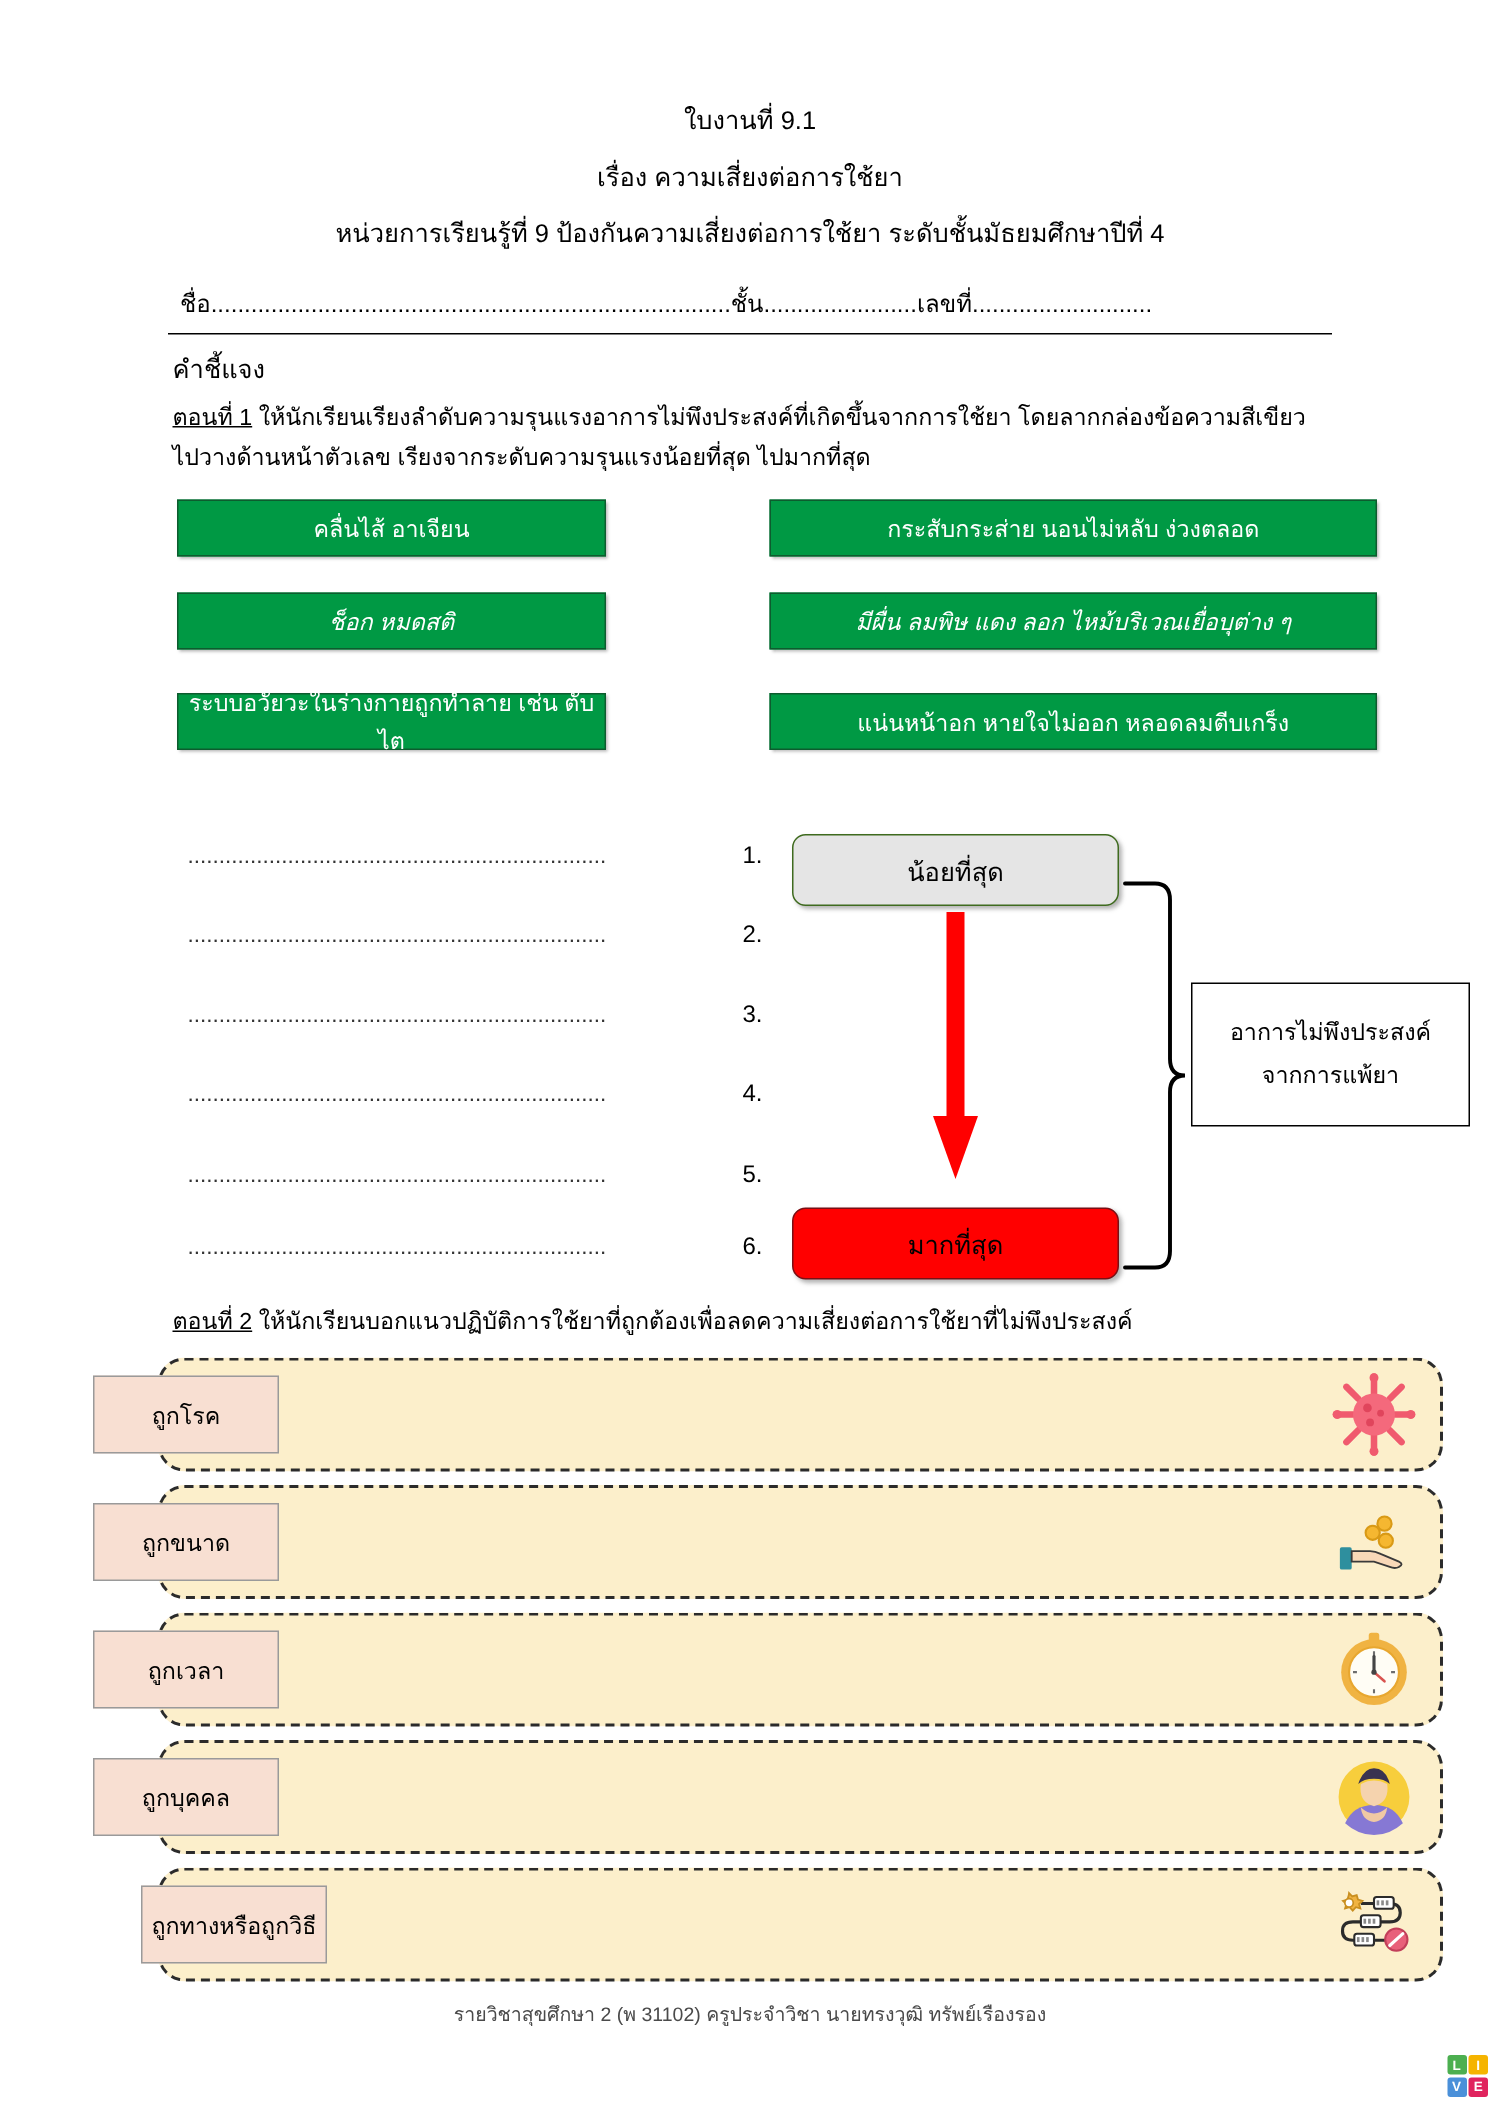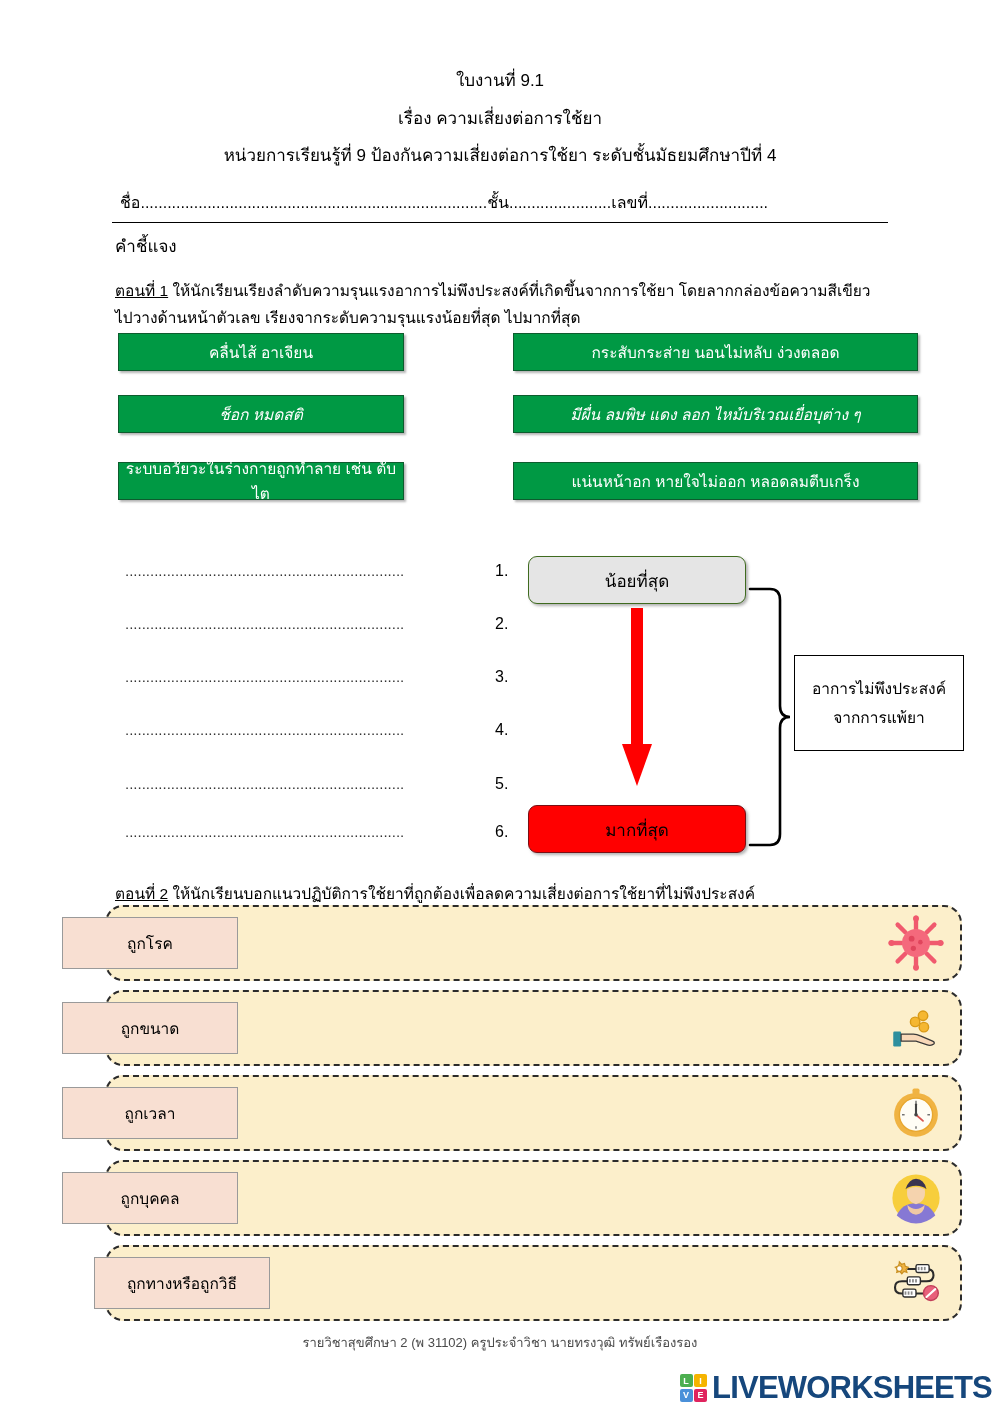--- a/index.html
+++ b/index.html
@@ -26,21 +26,21 @@
   .dots { letter-spacing:0px; }
 
   .rule {
     position:absolute; left:112px; right:112px; top:222px;
     border-top:1.6px solid #000;
   }
 
   .kamchaeng { position:absolute; left:115px; top:232px; font-size:17px; }
 
   .part {
-    position:absolute; font-size:15.5px; line-height:1.75;margin-top:12px;
+    position:absolute; font-size:15.5px; line-height:1.75;
   }
   .part .u { text-decoration:underline; }
   #part1 { left:115px; right:120px; top:265px; }
   #part2 { left:115px; right:120px; top:868px; }
 
   
   .gbox {
     position:absolute;
     background:#009944;
     border:1.2px solid #0d5c2e;
@@ -75,37 +75,37 @@
     display:flex; align-items:center; justify-content:center;
     font-size:17px; color:#000;
     box-shadow:2px 2px 3px rgba(130,130,130,.6);
   }
   #least { top:556px; background:#e5e5e5; border:1.6px solid #3f6b1f; }
   #most  { top:805px; background:#FF0000; border:1.6px solid #7a0f14; }
 
   .arrow { position:absolute; left:622px; top:608px; width:30px; height:178px; }
 
   .bracketbox {
-    position:absolute; left:794px; top:655px; width:170px; height:96px;
+    position:absolute; left:794px; top:655px; width:186px; height:96px;
     border:1px solid #000; background:#fff;
     display:flex; flex-direction:column; align-items:center; justify-content:center;
     font-size:15.5px; line-height:1.9;
   }
   .bracket { position:absolute; left:748px; top:586px; width:50px; height:262px; }
 
   
   #rows { position:absolute; left:0; top:905px; width:1000px; }
   .prow {
     position:absolute; left:105px; width:857px; height:76px;
     background:#FCEFCB;
     border:2.2px dashed #2b2b2b;
     border-radius:18px;
   }
   .plabel {
-    position:absolute; left:62px; width:176px; height:52px;
+    position:absolute; left:62px; width:124px; height:52px;
     background:#F8DFD2;
     border:1px solid #9a9a9a;
     display:flex; align-items:center; justify-content:center;
     font-size:15.5px; color:#000; text-align:center;
     z-index:3;
   }
   .picon {
     position:absolute; width:56px; height:56px; z-index:4;
     display:flex; align-items:center; justify-content:center;
   }
@@ -295,14 +295,13 @@
 
 <div class="footer">รายวิชาสุขศึกษา 2 (พ 31102) ครูประจำวิชา นายทรงวุฒิ ทรัพย์เรืองรอง</div>
 
 <div class="lw">
   <div class="lw-grid">
       <span style="background: rgb(76, 175, 80);">L</span>
       <span style="background: rgb(245, 180, 0);">I</span>
       <span style="background: rgb(74, 144, 217);">V</span>
       <span style="background: rgb(224, 36, 94);">E</span>
     </div>
-  <div class="lw-word" style="color: rgb(22, 71, 124);">LIVEWORKSHEETS</div>
 </div>
 
 </body></html>

